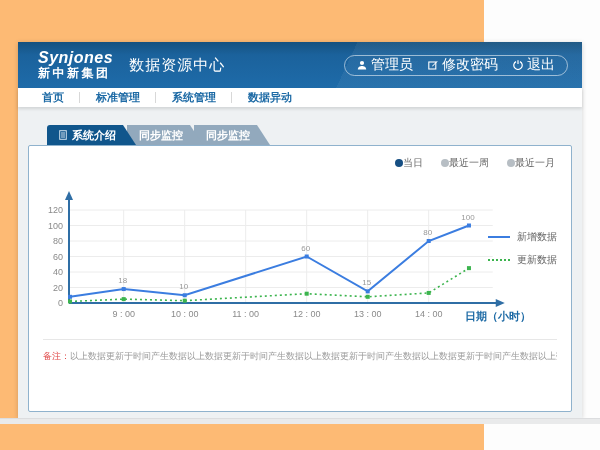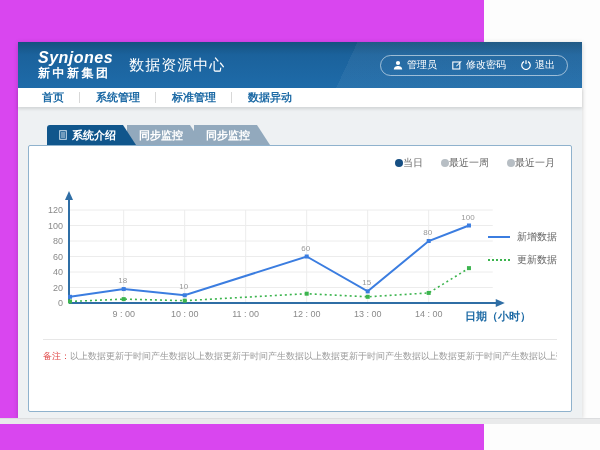--- a/index.html
+++ b/index.html
@@ -1,34 +1,34 @@
 <!DOCTYPE html>
 <html><head>
 <meta charset="utf-8">
 <style>
   * { margin:0; padding:0; box-sizing:border-box; }
   html,body { width:600px; height:450px; background:#fdfdfd; overflow:hidden;
               font-family:"Liberation Sans","DejaVu Sans",sans-serif; }
-  .stage { position:relative; width:484px; height:450px; background:#d946ef; }
+  .stage { position:relative; width:484px; height:450px; background:#fdba74; }
 
   .window { position:absolute; left:18px; top:42px; width:564px; height:376px;
             background:#eef1f3; box-shadow:0 1px 5px rgba(0,0,0,.18); }
 
   
   .app-header { position:relative; height:46px; display:flex; align-items:center;
     background:linear-gradient(180deg,#15517f 0%,#1b629c 28%,#1e6ba9 100%); overflow:hidden; }
   .app-header::after { content:''; position:absolute; inset:0;
     background:linear-gradient(115deg,transparent 58%,rgba(255,255,255,.05) 58%); pointer-events:none; }
   .logo { margin-left:20px; color:#fff; line-height:1.05; }
   .logo-en { font-size:16px; font-weight:bold; font-style:italic; letter-spacing:.5px; }
   .logo-cn { font-size:12px; font-weight:bold; letter-spacing:2.5px; }
   .app-title { color:#fff; font-size:15px; margin-left:16px; letter-spacing:1px; position:relative; z-index:1; }
   .user-actions { margin-left:auto; margin-right:14px; display:flex; align-items:center; gap:15px;
     border:1px solid rgba(255,255,255,.55); border-radius:11px; height:21px; padding:0 12px;
-    color:#fff; font-size:10px; position:relative; z-index:1; }
+    color:#fff; font-size:14px; position:relative; z-index:1; }
   .ua-item { display:flex; align-items:center; gap:4px; cursor:pointer; white-space:nowrap; }
   .ua-item svg { display:block; }
 
   
   .nav { height:19px; background:#fff; display:flex; align-items:center; padding-left:8px;
          box-shadow:0 2px 3px rgba(0,0,0,.12); position:relative; z-index:2; }
   .nav-item { position:relative; padding:0 16px; font-size:11px; font-weight:bold; color:#1d6aa5;
               cursor:pointer; line-height:19px; }
   .nav-item::after { content:''; position:absolute; right:0; top:4px; bottom:4px; width:1px; background:#d8d8d8; }
   .nav-item:last-child::after { display:none; }
@@ -106,22 +106,22 @@
               <path d="M3 1.6 A4.2 4.2 0 1 0 7 1.6" fill="none" stroke="#fff" stroke-width="1.2"></path>
               <line x1="5" y1="0.3" x2="5" y2="4" stroke="#fff" stroke-width="1.2"></line>
             </svg>
           <span>退出</span>
         </span>
       </div>
     </header>
 
     <nav class="nav">
       <div class="nav-item">首页</div>
+      <div class="nav-item">标准管理</div>
       <div class="nav-item">系统管理</div>
-      <div class="nav-item">标准管理</div>
       <div class="nav-item">数据异动</div>
     </nav>
 
     <div class="content">
       <div class="tabs">
         <div class="tab active">
           <svg width="8" height="10" viewBox="0 0 8 10">
               <rect x="0.7" y="0.7" width="6.6" height="8.6" fill="none" stroke="#cfe0ee" stroke-width="1"></rect>
               <line x1="2" y1="3" x2="6" y2="3" stroke="#cfe0ee"></line>
               <line x1="2" y1="5" x2="6" y2="5" stroke="#cfe0ee"></line>

